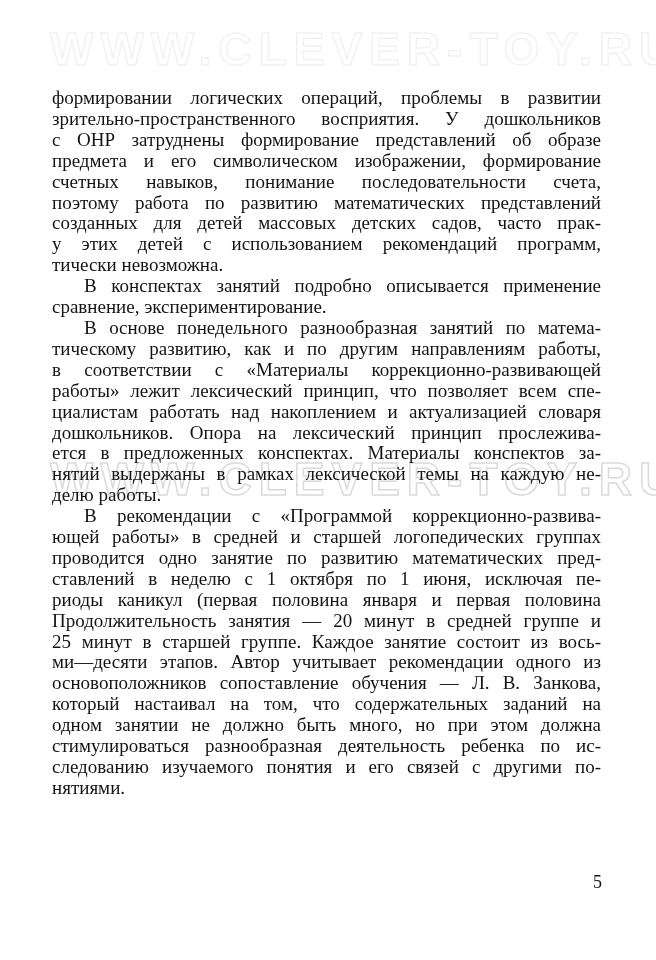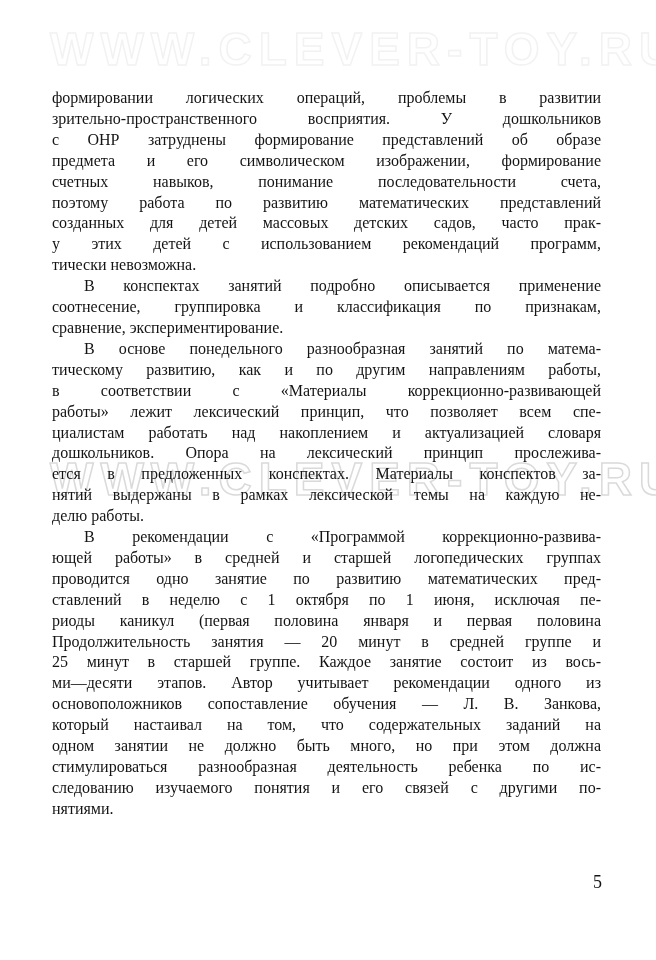--- a/index.html
+++ b/index.html
@@ -40,21 +40,21 @@
     -webkit-text-stroke-color: #f2f2f2;
   }
   .wm-mid {
     top: 452px;
   }
   .text-block {
     position: absolute;
     left: 52px;
     top: 88px;
     width: 549px;
-    font-size: 16px;
+    font-size: 19px;
     line-height: 20.9px;
     z-index: 2;
   }
   .paragraph { margin: 0; }
   .line {
     text-align: justify;
     text-align-last: justify;
   }
   .line.last {
     text-align-last: left;
@@ -87,21 +87,20 @@
         <div class="line">с ОНР затруднены формирование представлений об образе</div>
         <div class="line">предмета и его символическом изображении, формирование</div>
         <div class="line">счетных навыков, понимание последовательности счета,</div>
         <div class="line">поэтому работа по развитию математических представлений</div>
         <div class="line">созданных для детей массовых детских садов, часто прак-</div>
         <div class="line">у этих детей с использованием рекомендаций программ,</div>
         <div class="line last">тически невозможна.</div>
       </div>
       <div class="paragraph indent">
         <div class="line">В конспектах занятий подробно описывается применение</div>
-        <div class="line">соотнесение, группировка и классификация по признакам,</div>
         <div class="line last">сравнение, экспериментирование.</div>
       </div>
       <div class="paragraph indent">
         <div class="line">В основе понедельного разнообразная занятий по матема-</div>
         <div class="line">тическому развитию, как и по другим направлениям работы,</div>
         <div class="line">в соответствии с «Материалы коррекционно-развивающей</div>
         <div class="line">работы» лежит лексический принцип, что позволяет всем спе-</div>
         <div class="line">циалистам работать над накоплением и актуализацией словаря</div>
         <div class="line">дошкольников. Опора на лексический принцип прослежива-</div>
         <div class="line">ется в предложенных конспектах. Материалы конспектов за-</div>

